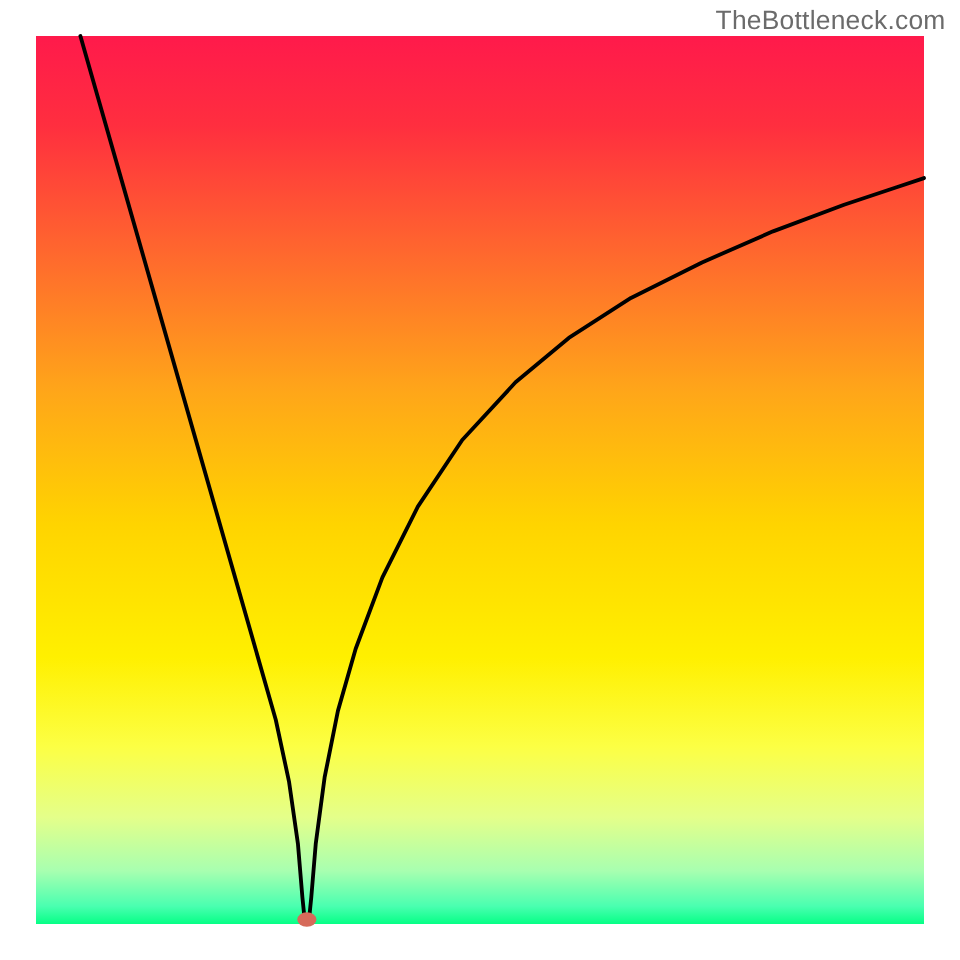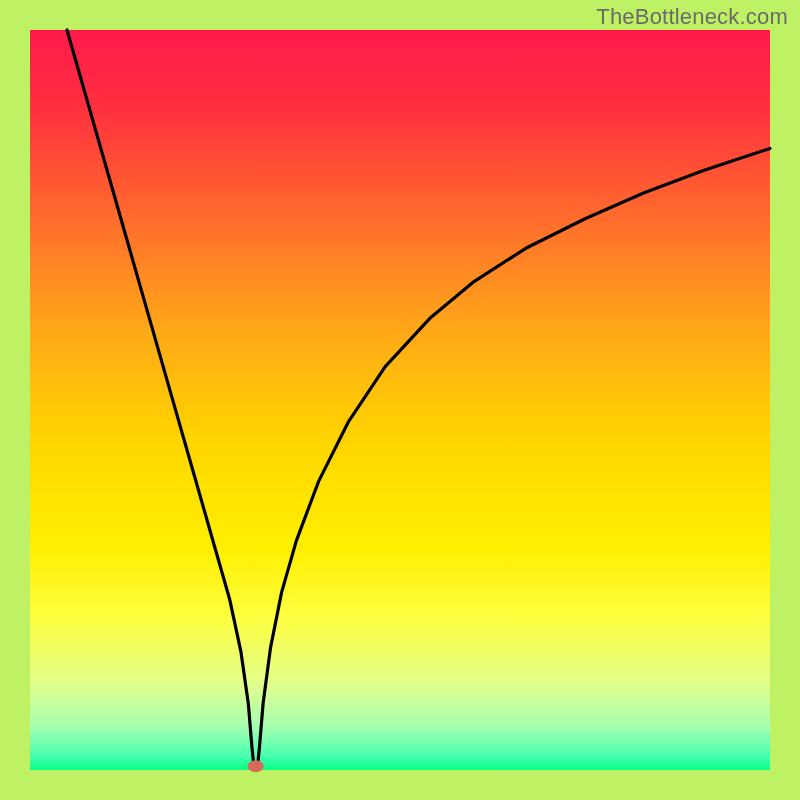--- a/index.html
+++ b/index.html
@@ -10,21 +10,21 @@
     background: #000;
     overflow: hidden;
     font-family: Arial, Helvetica, sans-serif;
   }
   .frame {
     position: absolute;
     left: 0;
     top: 0;
     width: 800px;
     height: 800px;
-    background: #bef264;
+    background: #ffffff;
   }
   .watermark {
     position: absolute;
     top: 4px;
     right: 12px;
     color: #6b6b6b;
     font-size: 22px;
     font-weight: 400;
     z-index: 10;
     letter-spacing: 0.2px;

